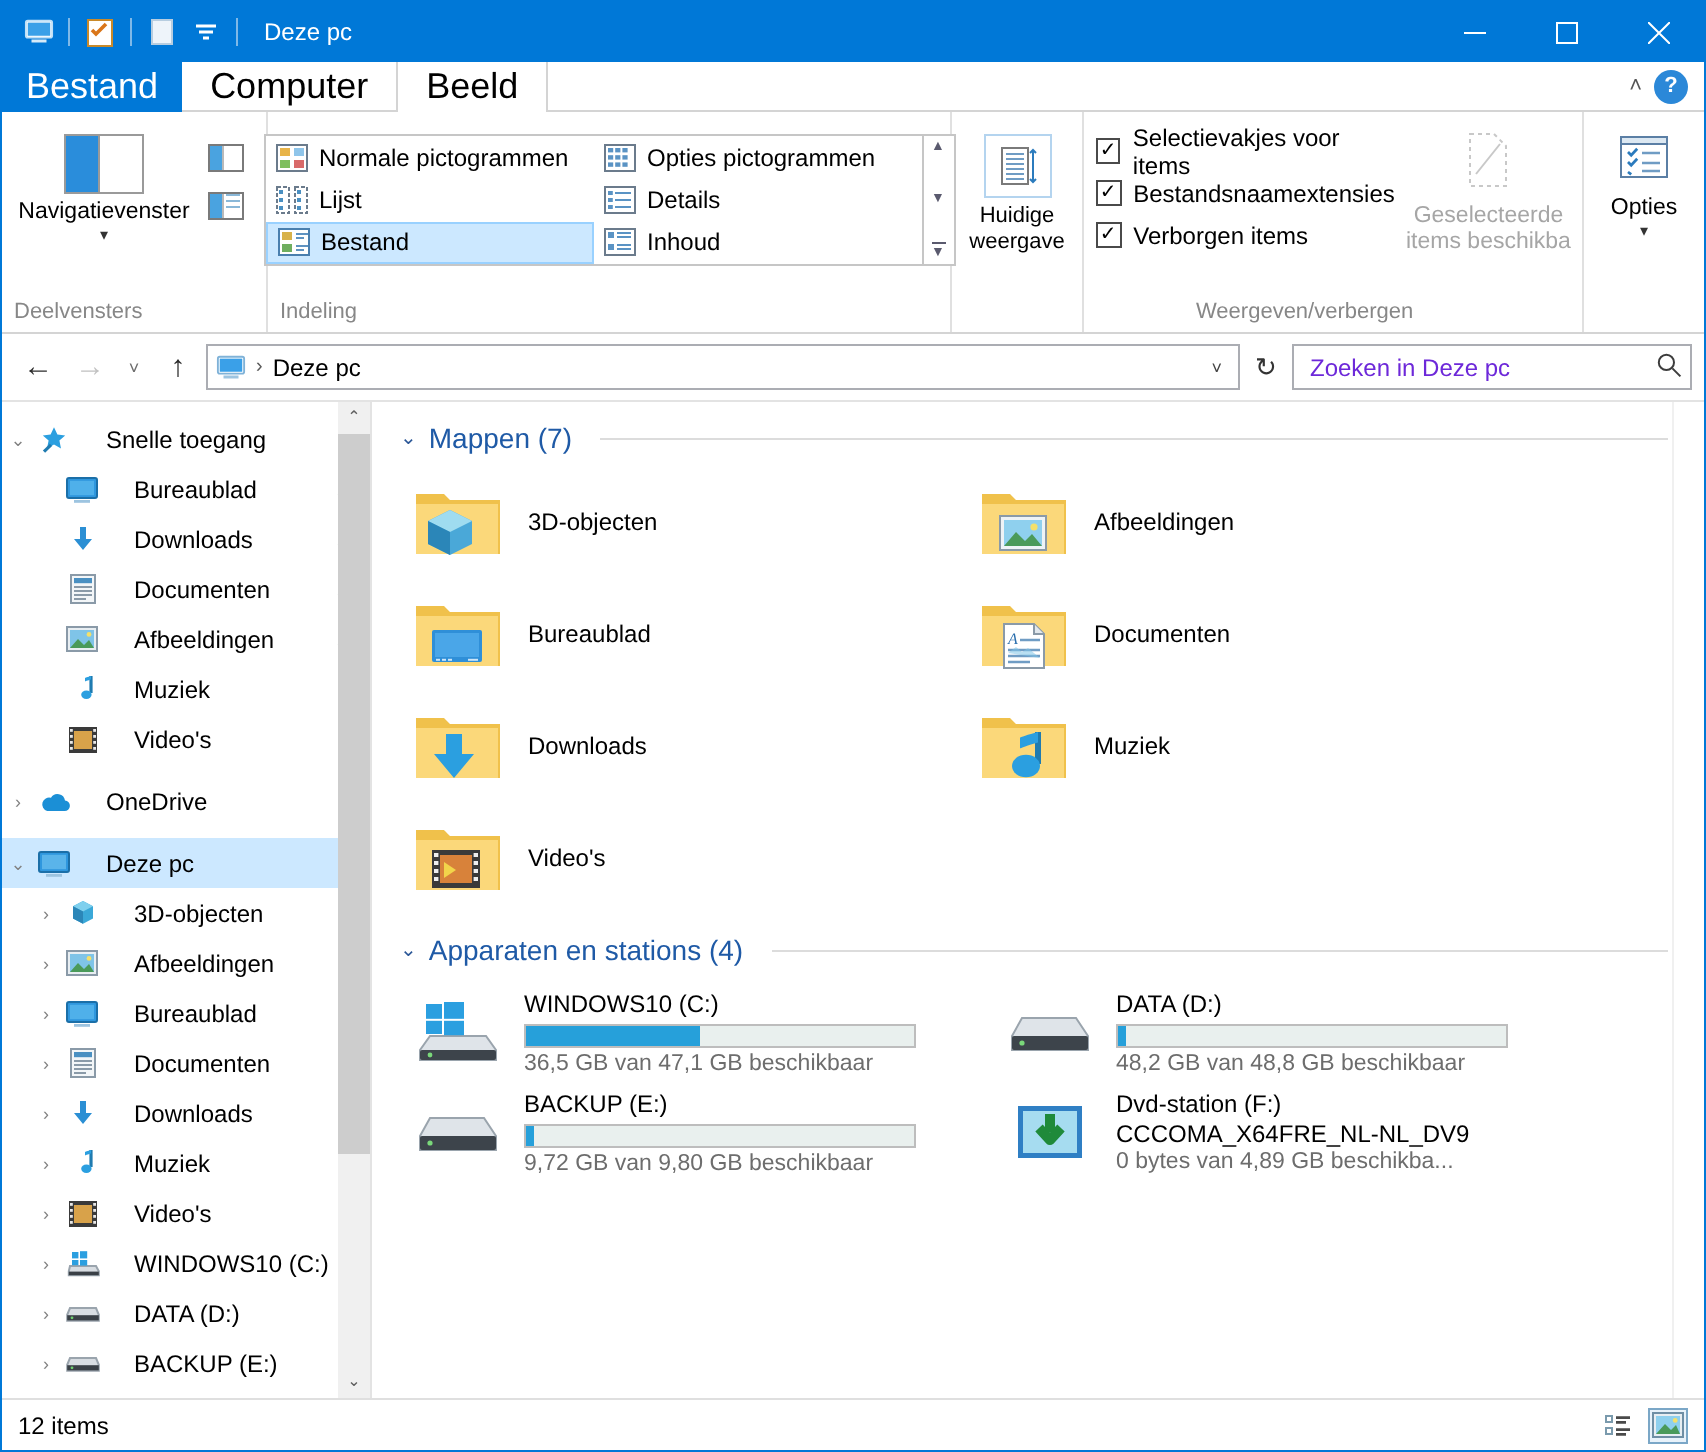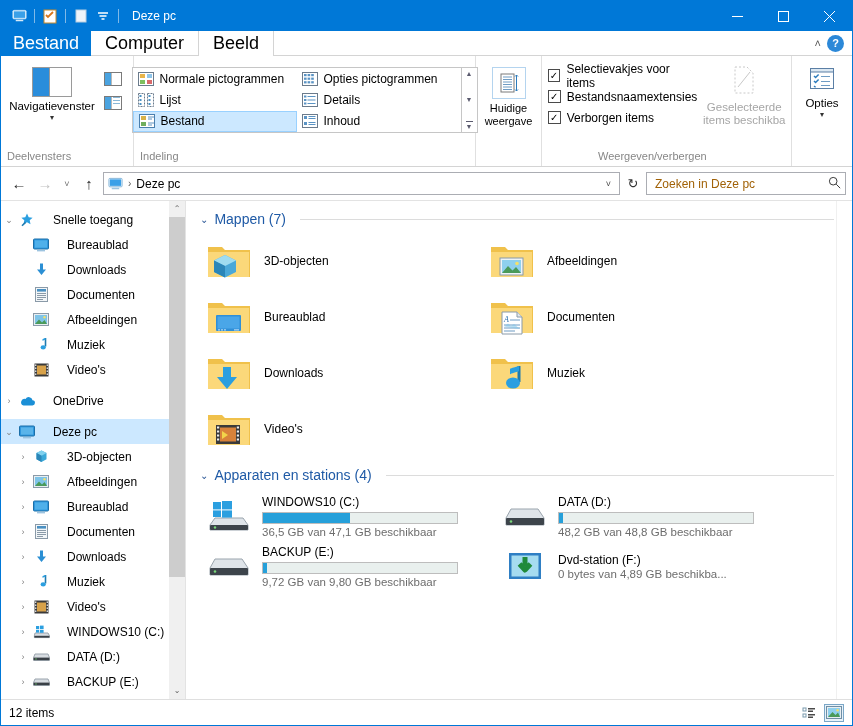--- a/index.html
+++ b/index.html
@@ -166,21 +166,21 @@
   }
   .addr-crumb { font-size: 12px; color: #000; }
   .addr-sep { color: #5a5a5a; font-size: 10px; padding: 0 2px; }
   .addr-drop { margin-left: auto; font-size: 9px; color: #444; padding: 0 6px; }
   .refresh { width: 22px; height: 23px; display:flex; align-items:center; justify-content:center;
              font-size: 13px; color:#333; }
   .searchfield {
     width: 200px; height: 23px; border: 1px solid #abadb3; background: #fff;
     display: flex; align-items: center; padding: 0 4px 0 8px;
   }
-  .searchfield .ph { font-size: 12px; color: #a16207; }
+  .searchfield .ph { font-size: 12px; color: #6d28d9; }
   .searchfield .mag { margin-left: auto; color: #4a4a4a; font-size: 12px; }
 
   
   .body { flex: 1; display: flex; min-height: 0; border-top: 1px solid #e3e3e3; }
 
   .nav {
     width: 185px; background: #ffffff; position: relative;
     border-right: 1px solid #e3e3e3; overflow: hidden;
   }
   .nav-inner { padding-top: 6px; }
@@ -1048,20 +1048,21 @@
           <div class="drv-tile">
             <span class="drv-ico">
               <svg width="36" height="32" viewBox="0 0 36 32">
                   <rect x="2" y="3" width="32" height="26" fill="#2f7fc4"></rect>
                   <rect x="4.5" y="5.5" width="27" height="21" fill="#a6dcf0"></rect>
                   <path d="M18 7v9M12.5 14l5.5 6 5.5-6" stroke="#1f8a3a" stroke-width="5" fill="none" stroke-linejoin="round"></path>
                 </svg>
             </span>
             <span class="drv-info">
               <span class="drv-name" style="display:block;">Dvd-station (F:)</span>
+              <span class="drv-name" style="display:block;">CCCOMA_X64FRE_NL-NL_DV9</span>
               <span class="drv-sub" style="display:block;">0 bytes van 4,89 GB beschikba...</span>
             </span>
           </div>
 
         </div>
       </div>
       <div class="content-scroll"></div>
     </div>
   </div>
 

